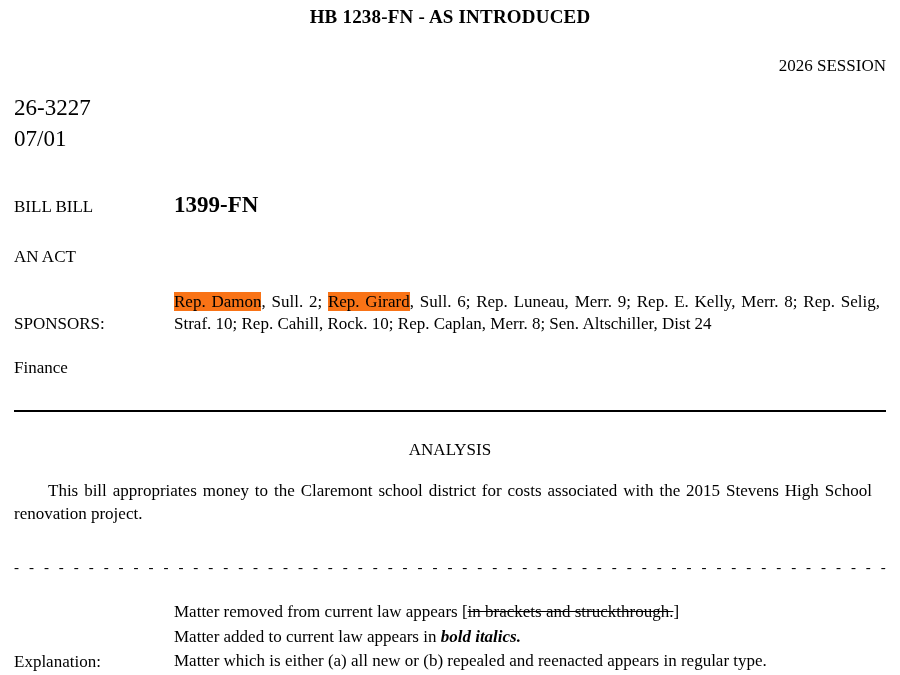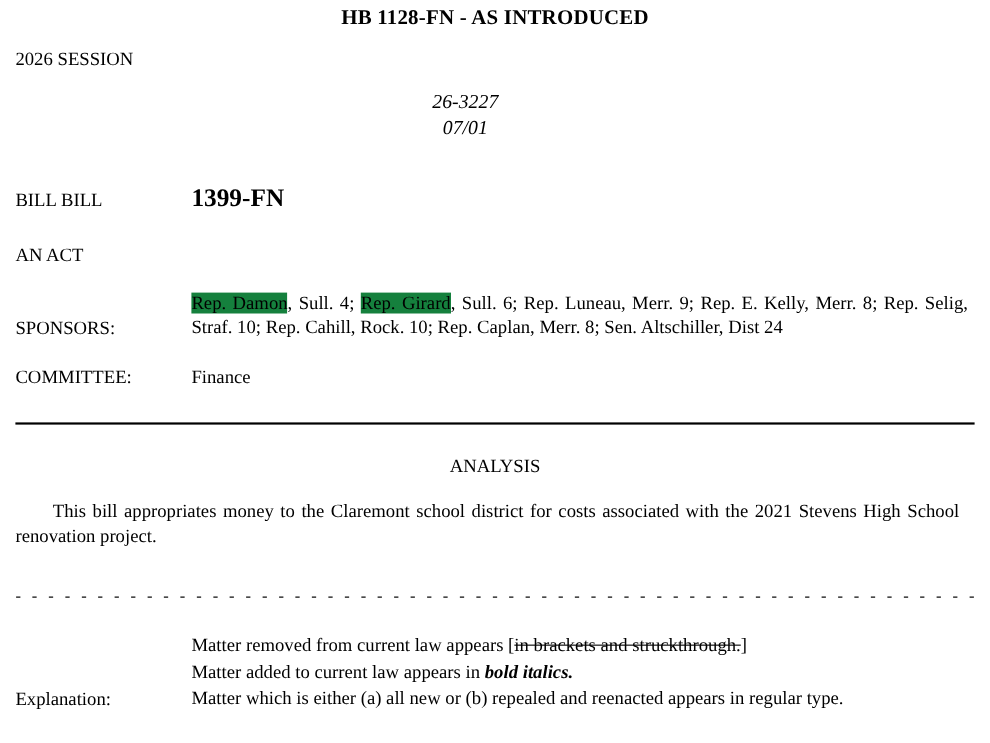--- a/index.html
+++ b/index.html
@@ -22,31 +22,30 @@
     padding: 0 14px;
   }
   .doc-title {
     text-align: center;
     font-weight: bold;
     font-size: 19px;
     letter-spacing: 0.2px;
     margin-top: 6px;
   }
   .session {
-    text-align: left;
+    text-align: right;
     font-size: 17px;
-    margin-top: 16px;
+    margin-top: 28px;
   }
   .docket {
-    text-align: center;
-    font-size: 18px;
+    text-align: left;
+    font-size: 23px;
     line-height: 1.35;
     margin-top: 16px;
     padding-right: 54px;
-    font-style: italic;
   }
   .row {
     display: flex;
     align-items: flex-end;
   }
   .label {
     width: 160px;
     flex: 0 0 160px;
     font-size: 17px;
     line-height: 1.3;
@@ -69,21 +68,21 @@
   .act-row {
     margin-top: 26px;
   }
   .sponsors-row {
     margin-top: 22px;
   }
   .committee-row {
     margin-top: 22px;
   }
   .hl {
-    background: #15803d;
+    background: #f97316;
     font-family: Liberation Serif, serif;
   }
   .rule {
     border: none;
     border-top: 2px solid #000;
     margin: 30px 0 0 0;
     width: 100%;
   }
   .analysis-title {
     text-align: center;
@@ -119,53 +118,52 @@
   }
   .strike {
     text-decoration: line-through;
   }
 </style>
 </head>
 <body>
 
 <div class="page">
 
-  <div class="doc-title">HB 1128-FN - AS INTRODUCED</div>
+  <div class="doc-title">HB 1238-FN - AS INTRODUCED</div>
 
   <div class="session">2026 SESSION</div>
 
   <div class="docket">
     <div>26-3227</div>
     <div>07/01</div>
   </div>
 
   <div class="row bill-row">
     <div class="label">BILL BILL</div>
     <div class="field bill-number">1399-FN</div>
   </div>
 
   <div class="row act-row">
     <div class="label">AN ACT</div>
   </div>
 
   <div class="row sponsors-row">
     <div class="label">SPONSORS:</div>
-    <div class="field"><span class="hl">Rep. Damon</span><span>, Sull. 4; </span><span class="hl">Rep. Girard</span><span>, Sull. 6; Rep. Luneau, Merr. 9; Rep. E. Kelly, Merr. 8; Rep. Selig, Straf. 10; Rep. Cahill, Rock. 10; Rep. Caplan, Merr. 8; Sen. Altschiller, Dist 24</span></div>
+    <div class="field"><span class="hl">Rep. Damon</span><span>, Sull. 2; </span><span class="hl">Rep. Girard</span><span>, Sull. 6; Rep. Luneau, Merr. 9; Rep. E. Kelly, Merr. 8; Rep. Selig, Straf. 10; Rep. Cahill, Rock. 10; Rep. Caplan, Merr. 8; Sen. Altschiller, Dist 24</span></div>
   </div>
 
   <div class="row committee-row">
-    <div class="label">COMMITTEE:</div>
     <div class="field">Finance</div>
   </div>
 
   <hr class="rule">
 
   <div class="analysis-title">ANALYSIS</div>
 
-  <div class="analysis-body">This bill appropriates money to the Claremont school district for costs associated with the 2021 Stevens High School renovation project.</div>
+  <div class="analysis-body">This bill appropriates money to the Claremont school district for costs associated with the 2015 Stevens High School renovation project.</div>
 
   <div class="dashes">- - - - - - - - - - - - - - - - - - - - - - - - - - - - - - - - - - - - - - - - - - - - - - - - - - - - - - - - - - - - - - - - - - - - -</div>
 
   <div class="row explanation-row">
     <div class="label">Explanation:</div>
     <div class="field expl-lines">
       <div><span>Matter removed from current law appears [</span><span class="strike">in brackets and struckthrough.</span><span>]</span></div>
       <div><span>Matter added to current law appears in </span><span class="bolditalic">bold italics.</span></div>
       <div>Matter which is either (a) all new or (b) repealed and reenacted appears in regular type.</div>
     </div>

